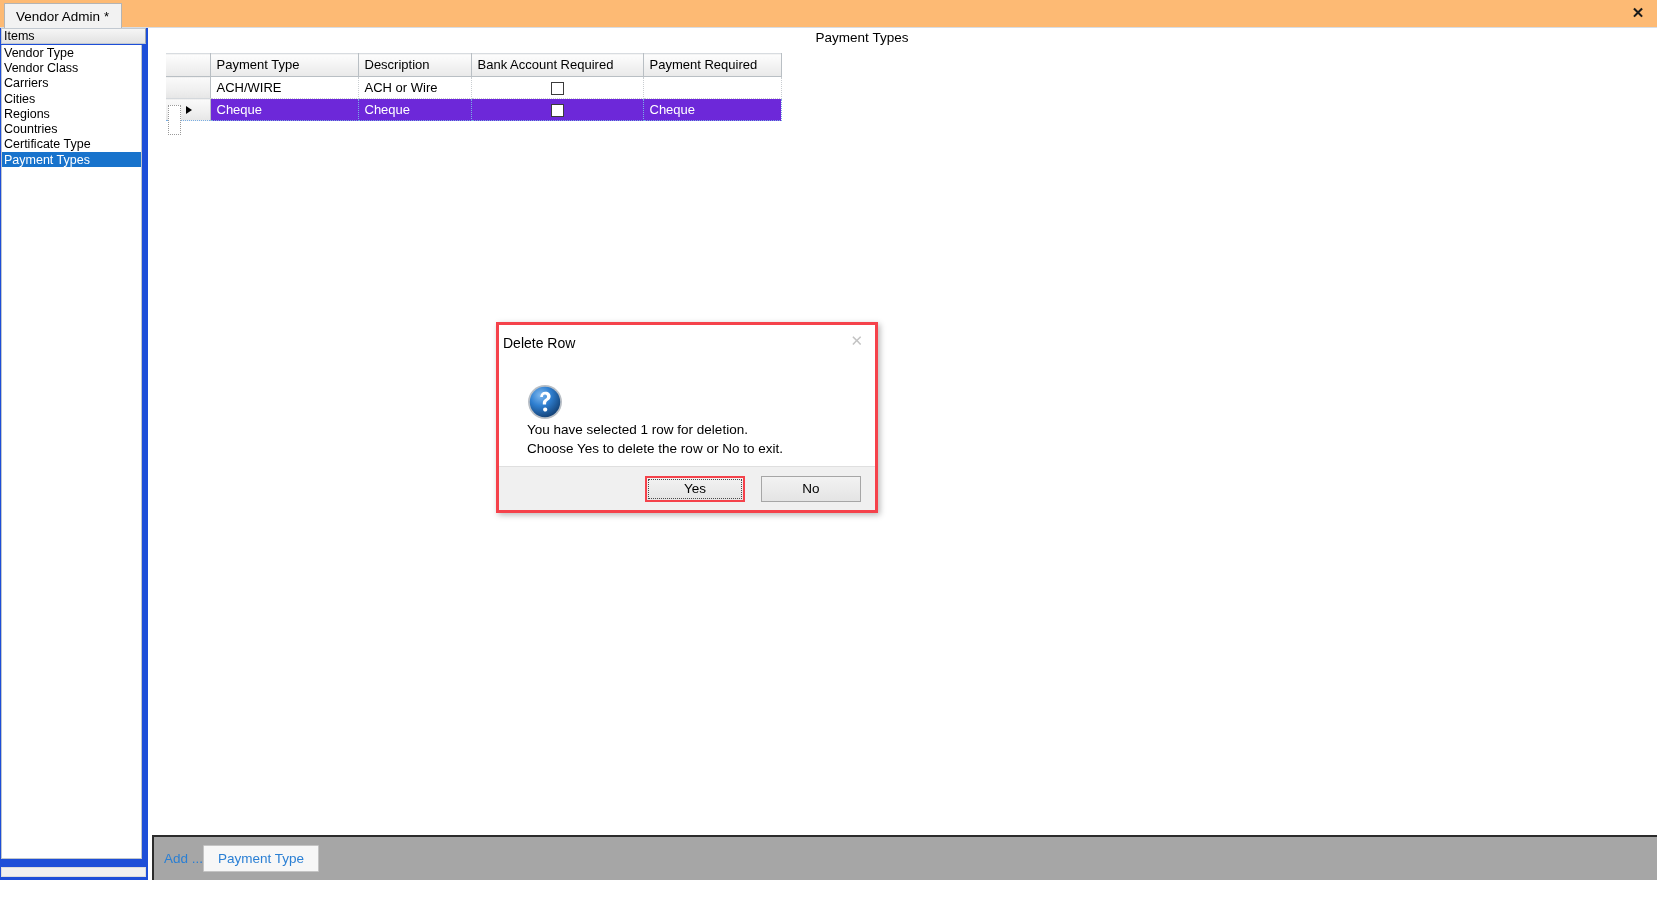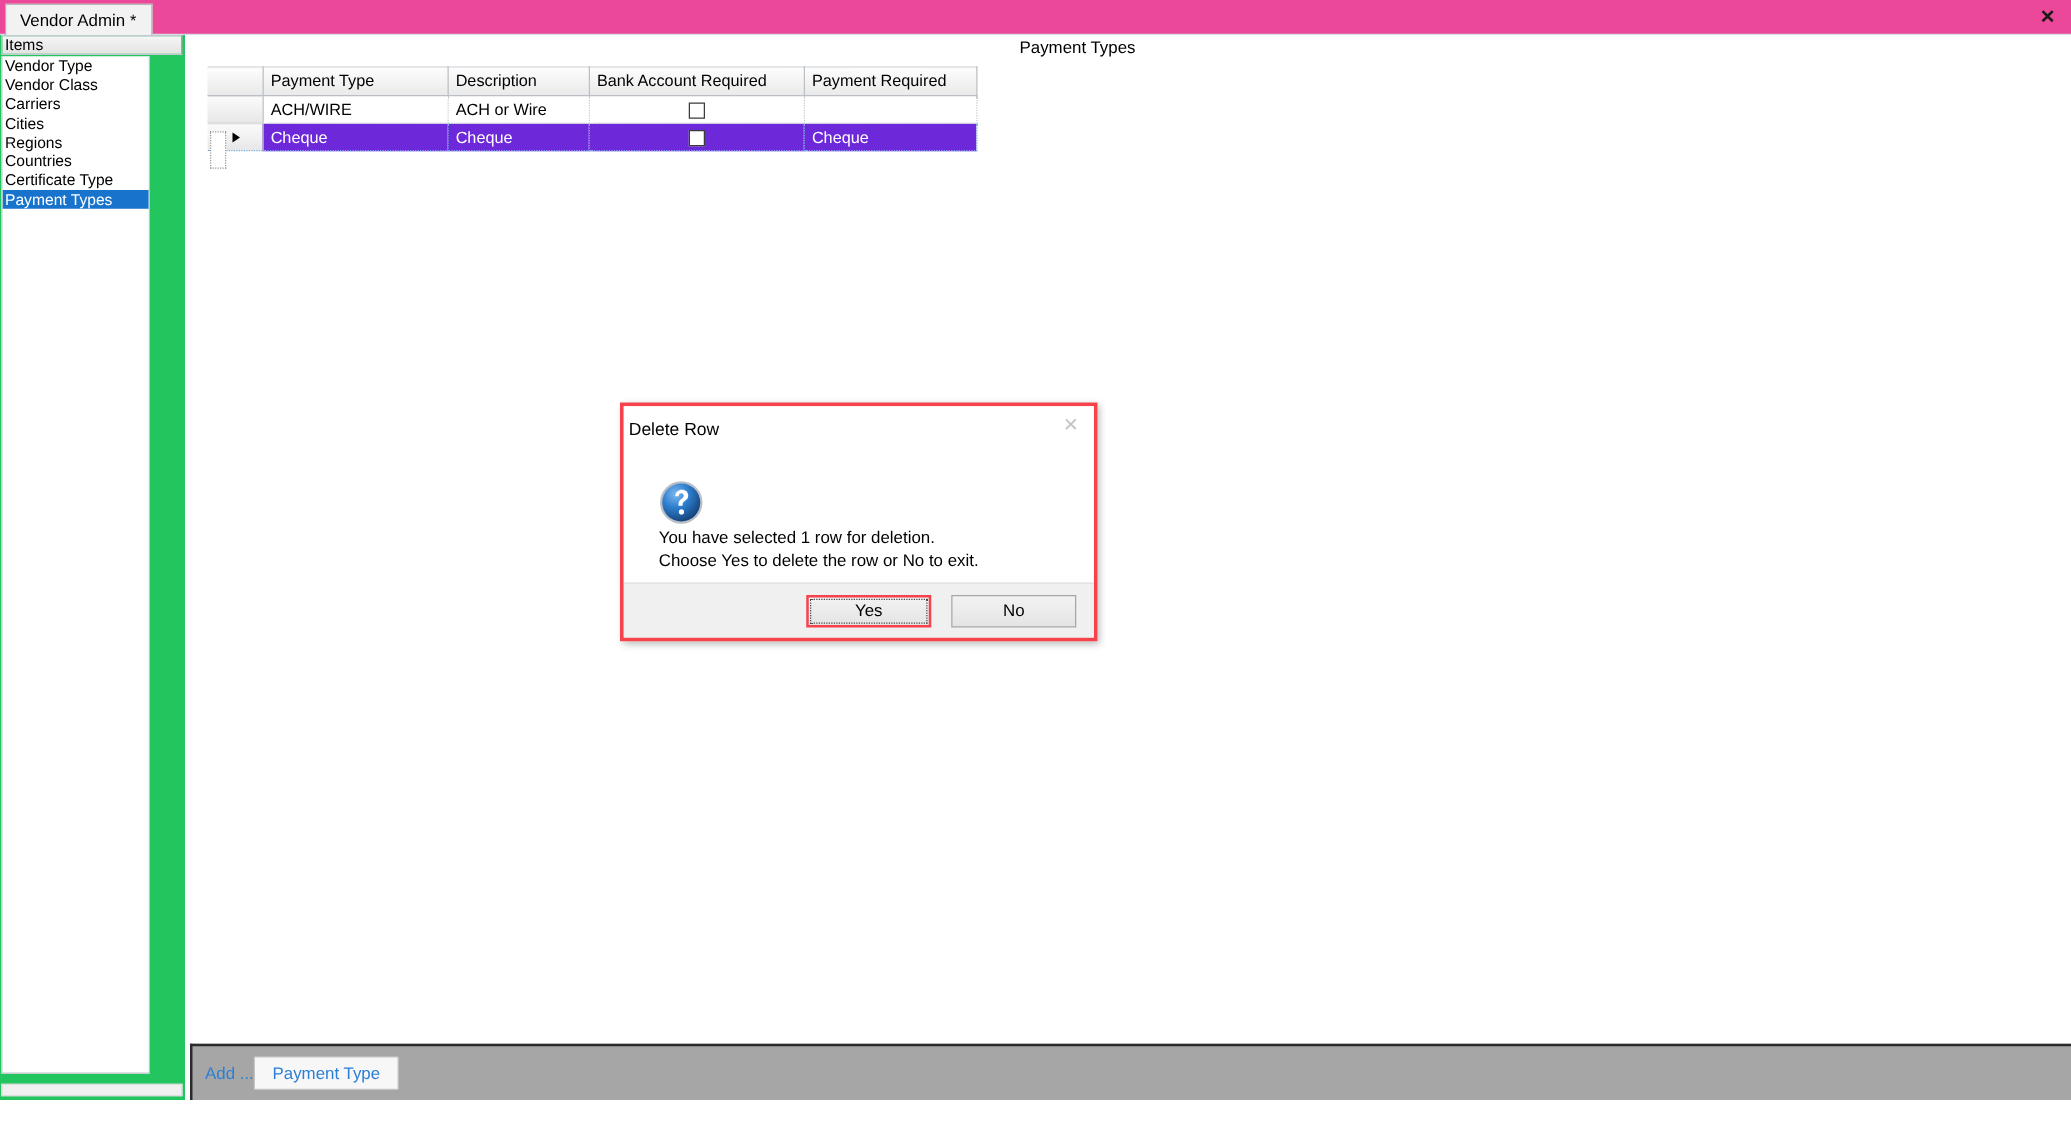--- a/index.html
+++ b/index.html
@@ -13,21 +13,21 @@
   #app {
     position: relative;
     width: 1657px; height: 903px;
     background: #ffffff;
   }
 
   
   .tabstrip {
     position: absolute; left: 0; top: 0;
     width: 1657px; height: 28px;
-    background: #ec4899;
+    background: #fdba74;
     border-bottom: 1px solid #d7dde5;
   }
   .tab {
     position: absolute; left: 4px; top: 3px;
     height: 25px; padding: 0 12px 0 11px;
     background: #f2f2f2;
     border: 1px solid #b4b4b4;
     border-bottom: none;
     display: flex; align-items: center;
     font-size: 13.5px; color: #000;
@@ -39,36 +39,36 @@
     width: 22px; height: 22px;
     display: flex; align-items: center; justify-content: center;
     font-size: 15px; font-weight: bold; color: #1a1a1a;
     cursor: pointer;
   }
 
   
   .items-panel {
     position: absolute; left: 0; top: 28px;
     width: 148px; height: 852px;
-    background: #22c55e;
+    background: #1d4ed8;
   }
   .items-header {
     position: absolute; left: 1px; top: 0px;
     width: 145px; height: 16px;
     background: linear-gradient(to bottom, #f6f6f6 0%, #ebebeb 55%, #e3e3e3 100%);
     border: 1px solid #c2c9d1;
     border-right: 1px solid #a0a6ac;
     font-size: 12.5px; color: #000;
     padding-left: 2px;
     display: flex; align-items: center;
     overflow: hidden;
   }
   .items-list {
     position: absolute; left: 1px; top: 17px;
-    width: 119px; height: 814px;
+    width: 141px; height: 814px;
     background: #ffffff;
     border: 1px solid #c0c6cc;
     border-top: none;
     overflow: hidden;
   }
   .item-row {
     height: 15.3px;
     font-size: 12.5px;
     color: #000;
     padding-left: 2px;

